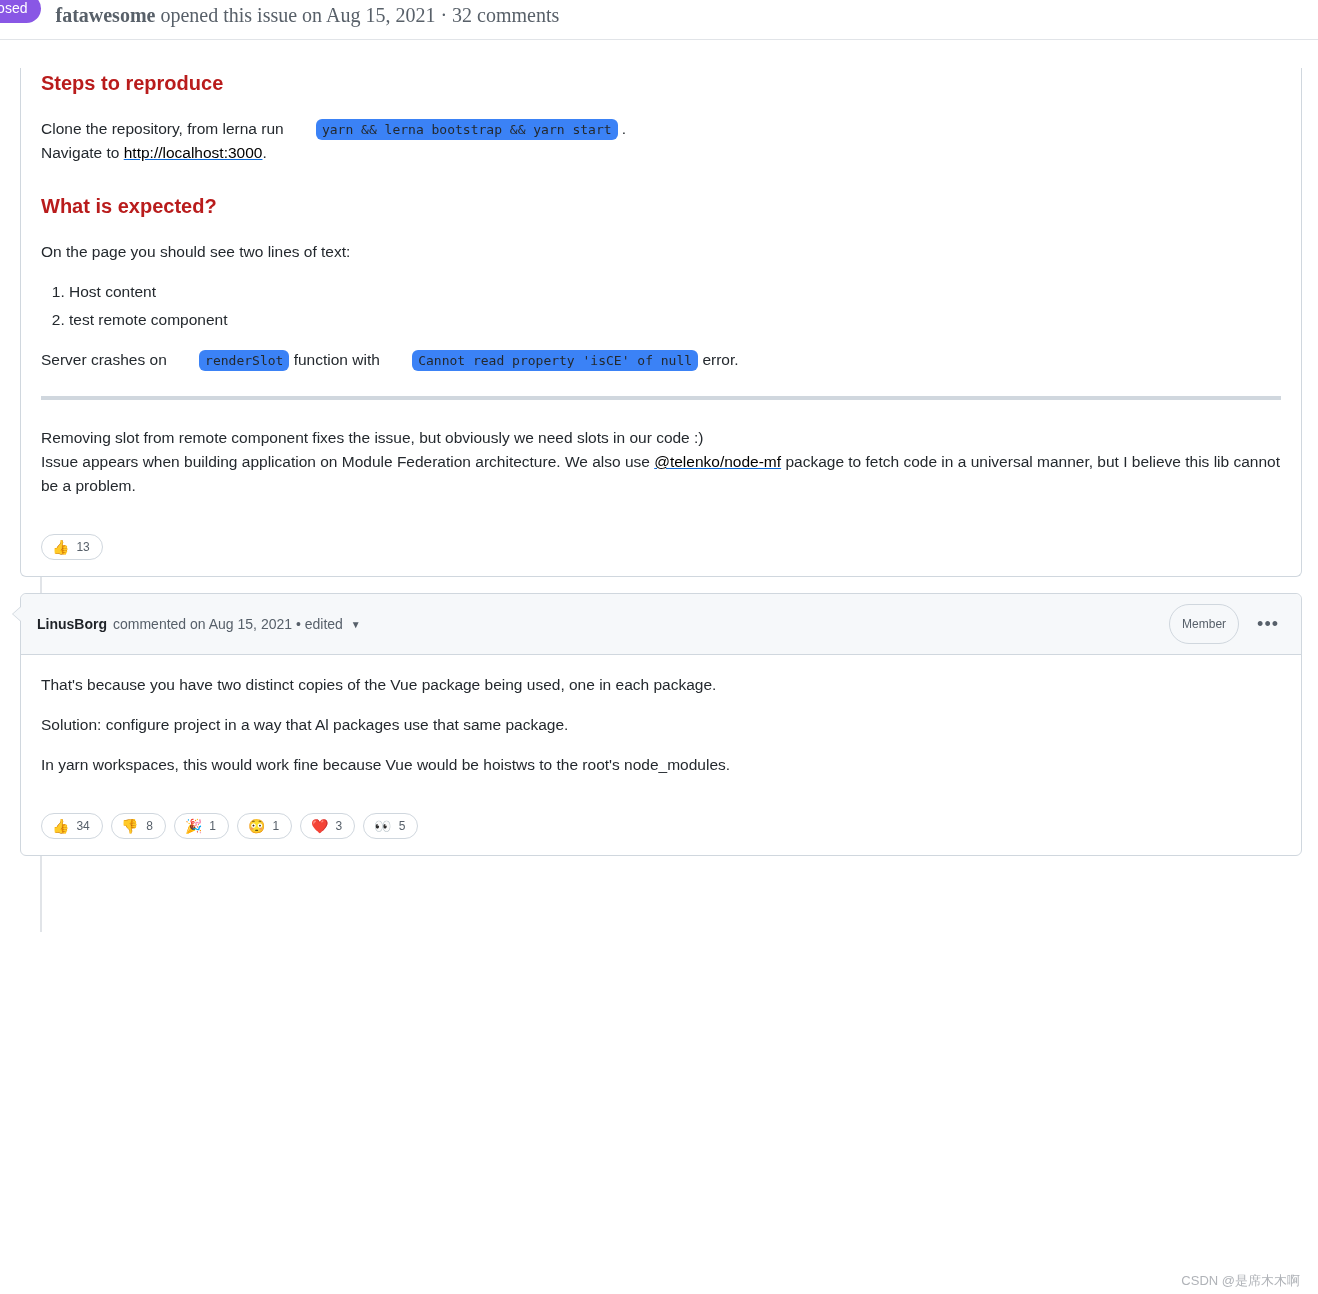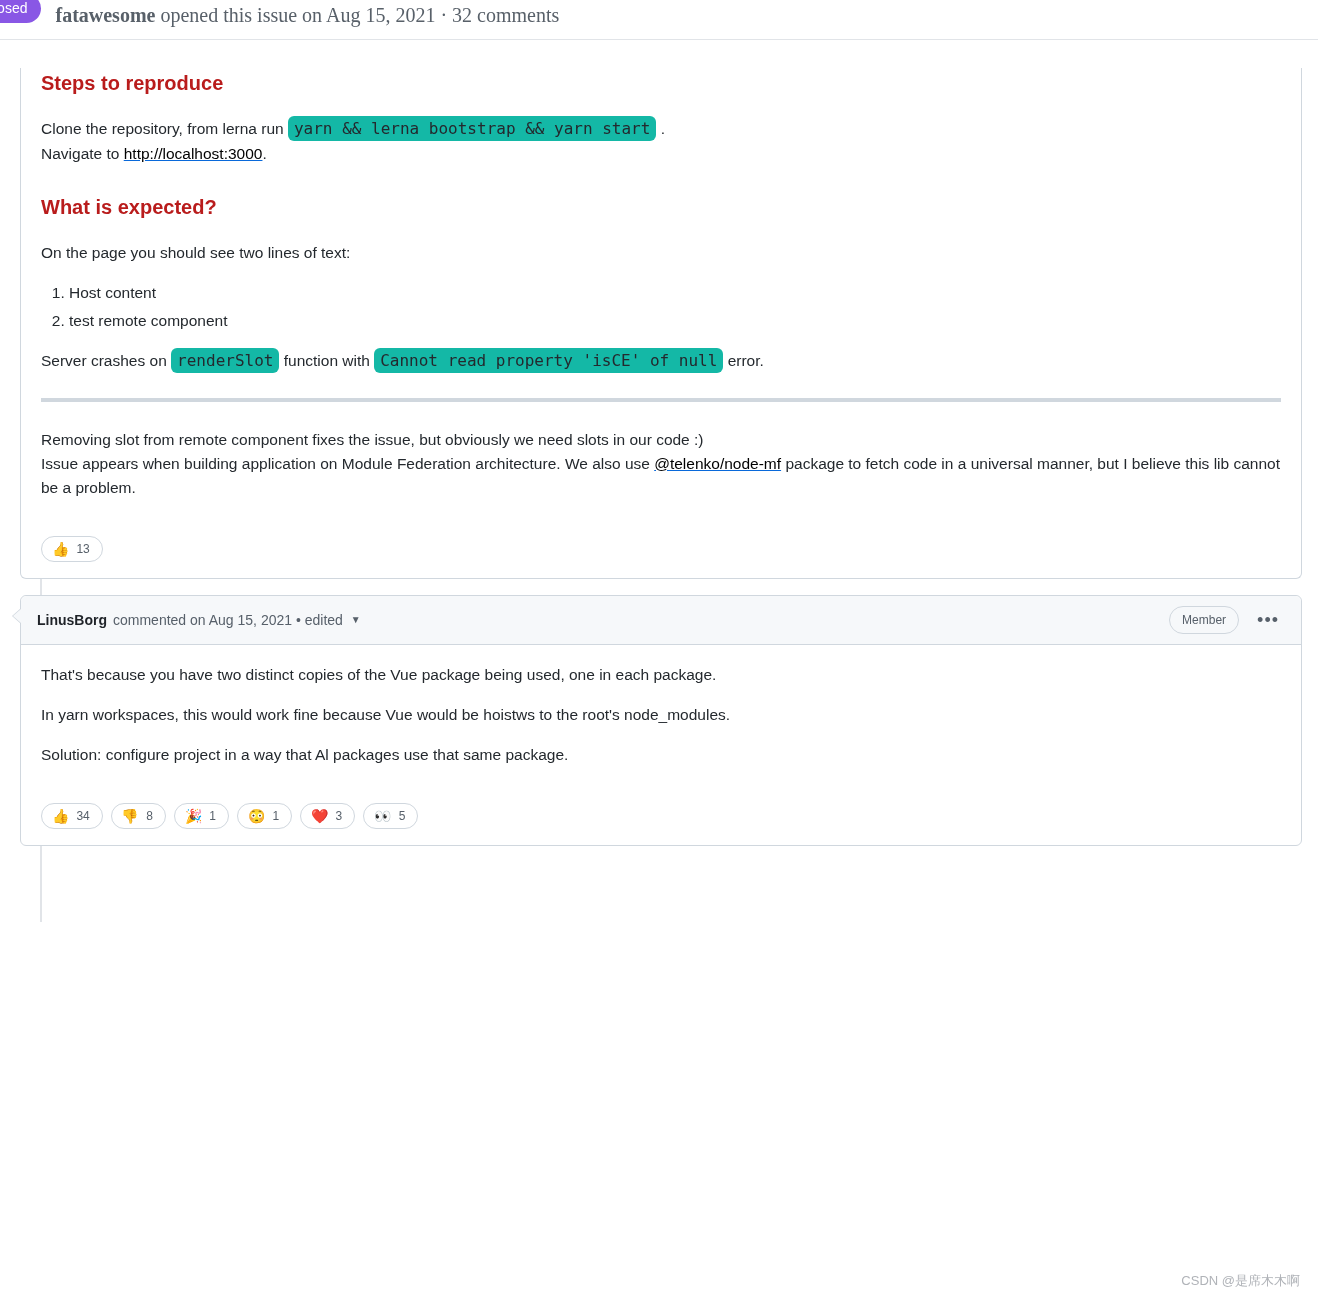--- a/index.html
+++ b/index.html
@@ -70,25 +70,26 @@
   .comment-body h3 {
     font-size: 20px;
     font-weight: 600;
     margin: 26px 0 18px 0;
     color: #b91c1c;
   }
   .comment-body p { margin: 0 0 16px 0; }
   .comment-body ol { margin: 0 0 16px 28px; }
   .comment-body li { margin: 4px 0; }
   code.inline {
-    background: #14b8a6;
+    background: #3b82f6;
     border-radius: 6px;
     font-family: ui-monospace, SFMono-Regular, Menlo, Consolas, monospace;
-    font-size: 16px;
+    font-size: 13px;
     padding: 3px 6px;
+    margin-left: 28px;
   }
   a.link { color: #000000; text-decoration: underline; text-decoration-color: #0969da; }
   hr.sec {
     border: none;
     height: 4px;
     background: #d0d7de;
     margin: 24px 0 26px 0;
   }
   .reactions-row {
     padding: 0 20px 16px 20px;
@@ -121,21 +122,21 @@
     justify-content: space-between;
     font-size: 14px;
     color: #57606a;
   }
   .comment-header .left { display: flex; align-items: center; gap: 6px; }
   .ch-author { font-weight: 700; color: #1f2328; }
   .edited-caret { font-size: 10px; color: #57606a; margin-left: 2px; }
   .member-badge {
     border: 1px solid #d0d7de;
     border-radius: 2em;
-    padding: 6px 12px;
+    padding: 12px 12px;
     font-size: 12px;
     font-weight: 500;
     color: #57606a;
   }
   .kebab { color: #57606a; padding: 4px 6px; cursor: pointer; font-size: 18px; letter-spacing: 1px; line-height: 10px; }
   .header-right { display: flex; align-items: center; gap: 12px; }
   .comment-body.second { padding-top: 18px; }
   .watermark {
     position: fixed;
     right: 18px;
@@ -220,22 +221,22 @@
         <span> commented on Aug 15, 2021 • edited</span>
         <span class="edited-caret">▼</span>
       </div>
       <div class="header-right">
         <span class="member-badge">Member</span>
         <span class="kebab">•••</span>
       </div>
     </div>
     <div class="comment-body second">
       <p>That's because you have two distinct copies of the Vue package being used, one in each package.</p>
+      <p>Solution: configure project in a way that Al packages use that same package.</p>
       <p>In yarn workspaces, this would work fine because Vue would be hoistws to the root's node_modules.</p>
-      <p>Solution: configure project in a way that Al packages use that same package.</p>
     </div>
     <div class="reactions-row">
       <button class="reaction">
           <span class="emoji">👍</span>
           <span>34</span>
         </button>
       <button class="reaction">
           <span class="emoji">👎</span>
           <span>8</span>
         </button>

